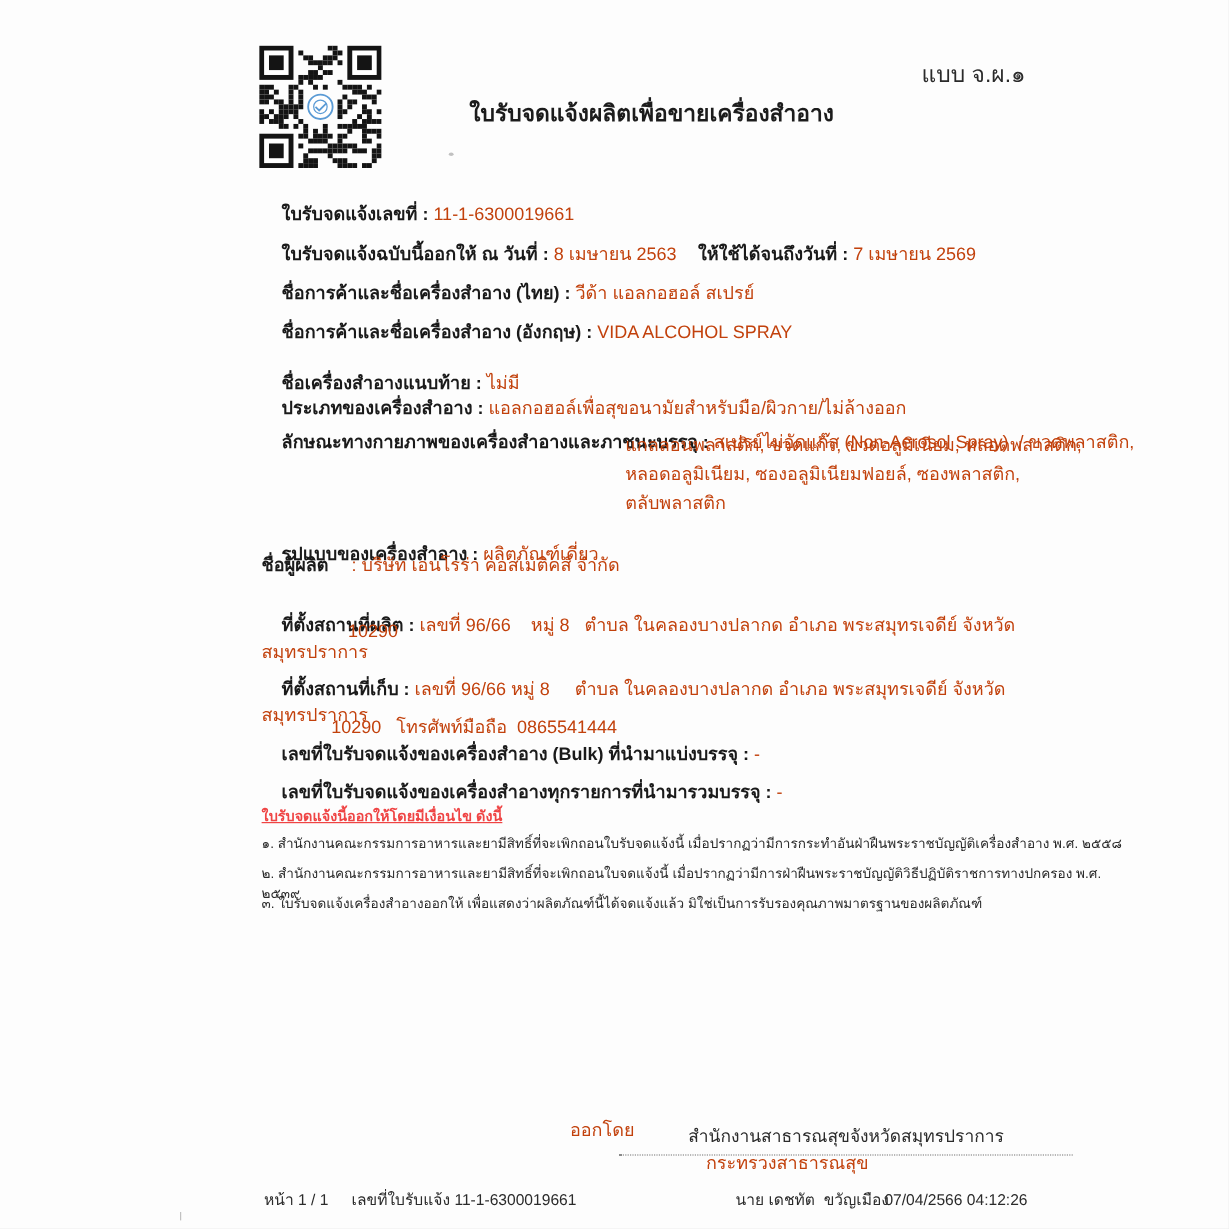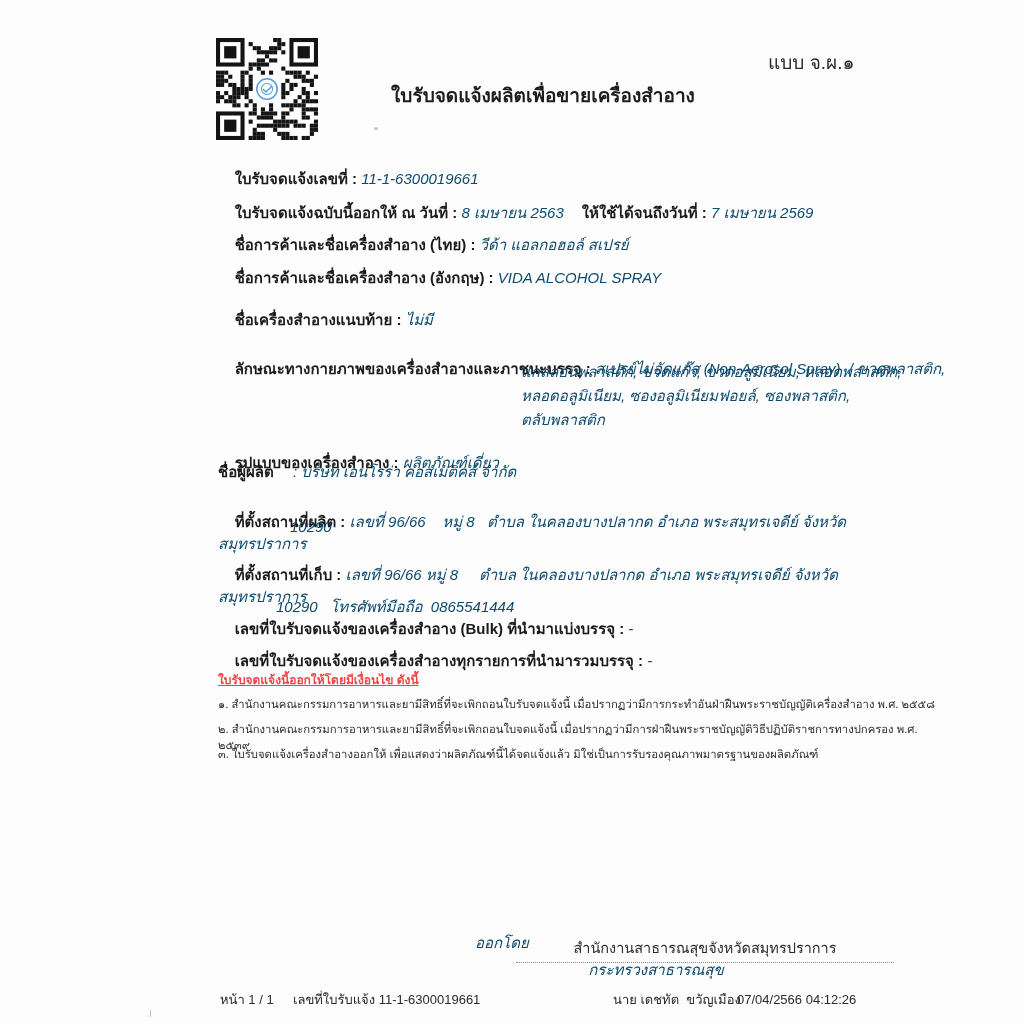--- a/index.html
+++ b/index.html
@@ -3,21 +3,21 @@
 <meta charset="utf-8">
 <style>
   html,body{margin:0;padding:0;background:#e8e8e8;}
   .page{
     position:relative;width:1024px;height:1024px;background:#fdfdfd;
     font-family:"Liberation Sans",sans-serif;color:#1c1c1c;overflow:hidden;
     margin:0 auto;
   }
   .abs{position:absolute;white-space:pre-wrap;line-height:1.45;}
   .lb{font-weight:700;color:#1a1a1a;}
-  .vl{font-weight:400;color:#0c4a6e;font-style:italic;}
+  .vl{font-weight:400;color:#c2410c;}
   .body-txt{font-size:15px;}
   .form-code{font-size:19px;color:#2a2a2a;}
   .doc-title{font-size:19px;font-weight:700;text-align:center;}
   .cond-head{font-size:12px;font-weight:600;text-decoration:underline;color:#ef4444;}
   .cond-item{font-size:11.3px;color:#2b2b2b;}
   .footer-txt{font-size:13px;color:#2b2b2b;}
   .issued-org{
     font-size:14.5px;color:#2b2b2b;text-align:center;
     border-bottom:1px dotted #8a8a8a;padding-bottom:3px;
   }
@@ -251,20 +251,23 @@
   </div>
 
   <div class="abs body-txt" style="left:218px;top:245px;">
     <span class="lb">ชื่อการค้าและชื่อเครื่องสำอาง (อังกฤษ) : </span><span class="vl">VIDA ALCOHOL SPRAY</span>
   </div>
 
   <div class="abs body-txt" style="left:218px;top:287px;">
     <span class="lb">ชื่อเครื่องสำอางแนบท้าย : </span><span class="vl">ไม่มี</span>
   </div>
 
+  <div class="abs body-txt" style="left:218px;top:308px;">
+    <span class="lb">ประเภทของเครื่องสำอาง : </span><span class="vl">แอลกอฮอล์เพื่อสุขอนามัยสำหรับมือ/ผิวกาย/ไม่ล้างออก</span>
+  </div>
 
   <div class="abs body-txt" style="left:218px;top:336px;">
     <span class="lb">ลักษณะทางกายภาพของเครื่องสำอางและภาชนะบรรจุ : </span><span class="vl">สเปรย์ไม่อัดแก๊ส (Non-Aerosol Spray)  / ขวดพลาสติก,</span>
   </div>
   <div class="abs body-txt vl" style="left:521px;top:361px;">แกลลอนพลาสติก, ขวดแก้ว, ขวดอลูมิเนียม, หลอดพลาสติก,</div>
   <div class="abs body-txt vl" style="left:521px;top:385px;">หลอดอลูมิเนียม, ซองอลูมิเนียมฟอยล์, ซองพลาสติก,</div>
   <div class="abs body-txt vl" style="left:521px;top:409px;">ตลับพลาสติก</div>
 
   <div class="abs body-txt" style="left:218px;top:430px;">
     <span class="lb">รูปแบบของเครื่องสำอาง : </span><span class="vl">ผลิตภัณฑ์เดี่ยว</span>

